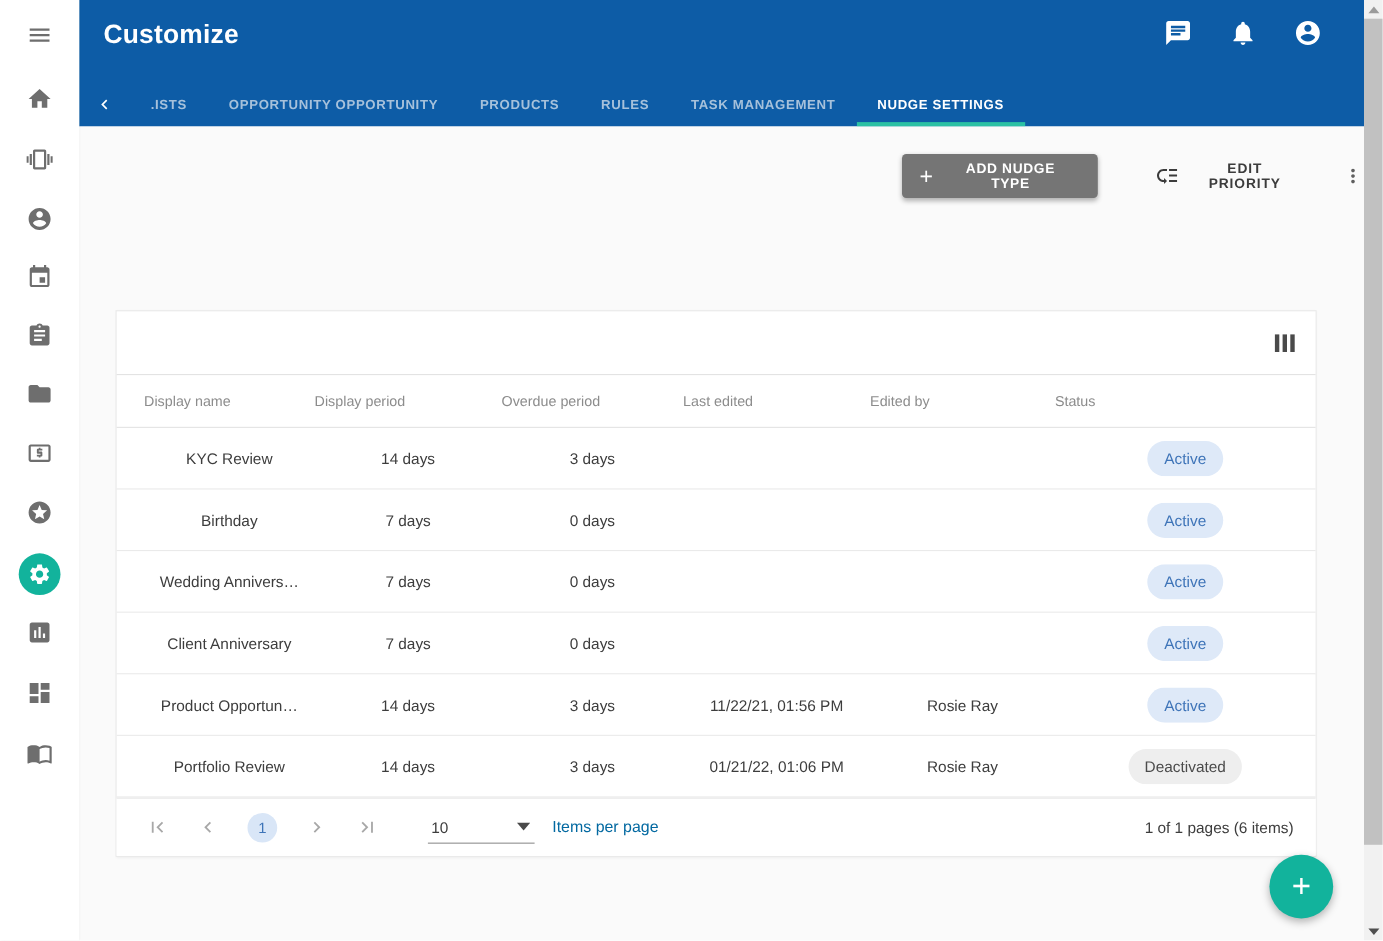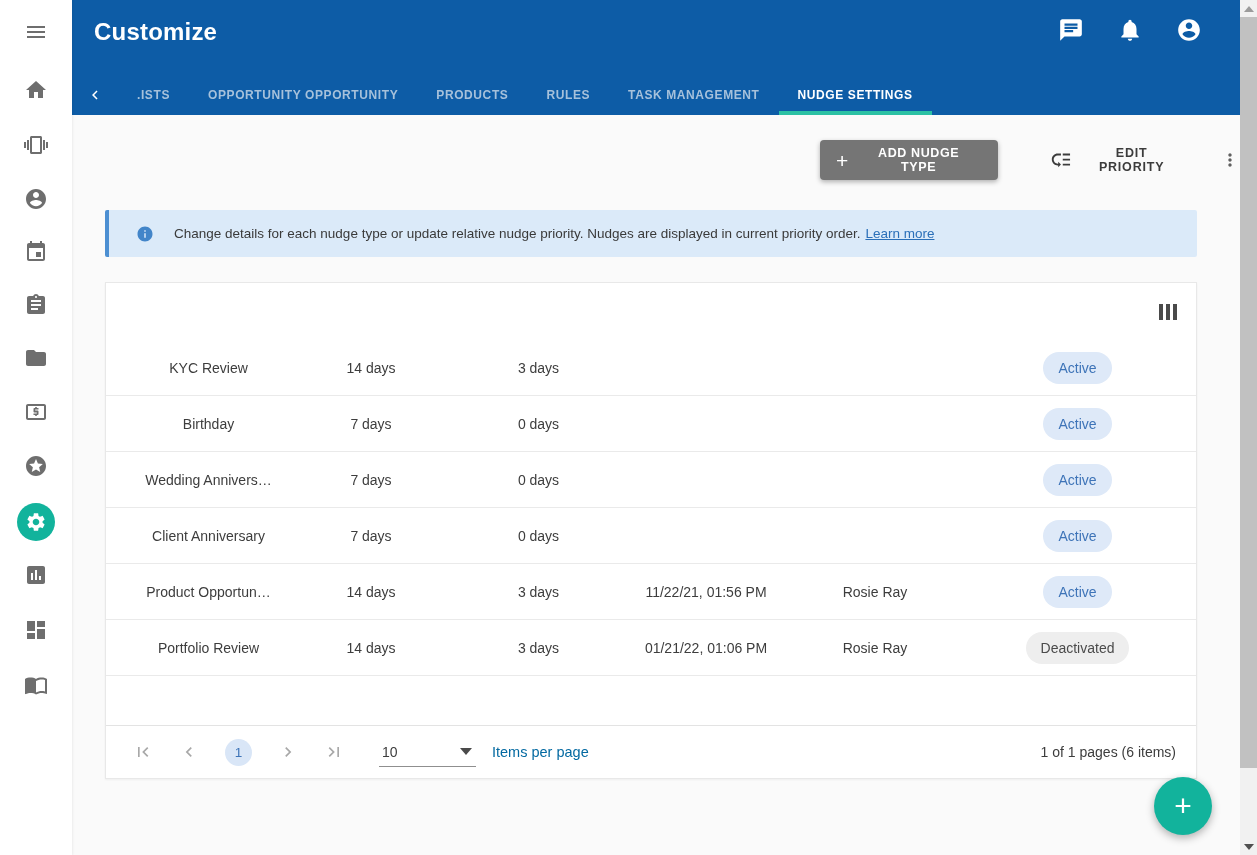--- a/index.html
+++ b/index.html
@@ -60,21 +60,21 @@
   .td { font-size:14px; color:#3D3D3D; white-space:nowrap; overflow:hidden; }
   .pill { display:inline-block; padding:8px 15px; border-radius:18px; font-size:14px; }
   .pill-active { background:#DEE9F8; color:#3E74B8; }
   .pill-deactivated { background:#EEEEEE; color:#4B4B4B; }
 
   .pagination { position:absolute; bottom:0; left:0; width:100%; height:53px; display:flex; align-items:center; border-top:1px solid #E3E3E3; background:#FFFFFF; }
   .pg-nav { display:flex; align-items:center; gap:26px; margin-left:27px; }
   .pg-btn { width:20px; height:20px; background:none; border:none; cursor:pointer; }
   .pg-btn svg { width:20px; height:20px; fill:#A8A8A8; }
   .pg-page { width:27px; height:27px; border-radius:50%; background:#D9E6F7; color:#3E74B8; font-size:13.5px; display:flex; align-items:center; justify-content:center; cursor:pointer; border:none; }
-  .pg-select { margin-left:35px; width:97px; border-bottom:1px solid #8F8F8F; height:30px; display:flex; align-items:center; justify-content:space-between; cursor:pointer; padding:0 4px 0 3px; }
+  .pg-select { margin-left:45px; width:97px; border-bottom:1px solid #8F8F8F; height:30px; display:flex; align-items:center; justify-content:space-between; cursor:pointer; padding:0 4px 0 3px; }
   .pg-select .val { font-size:14px; color:#3D3D3D; }
   .pg-select .arr { width:0; height:0; border-left:6px solid transparent; border-right:6px solid transparent; border-top:7px solid #4A4A4A; }
   .pg-label { margin-left:16px; font-size:14.5px; color:#0369a1; }
   .pg-summary { margin-left:auto; margin-right:20px; font-size:14px; color:#3D3D3D; }
 
   .fab { position:absolute; left:1082px; top:662px; width:58px; height:58px; border-radius:50%; background:var(--teal); border:none; cursor:pointer; color:#FFFFFF; font-size:30px; font-weight:300; box-shadow:0 3px 8px rgba(0,0,0,.3); line-height:54px; }
 
   
   .scrollbar { position:absolute; right:0; top:0; width:17px; height:855px; background:#F1F1F1; z-index:40; }
   .sb-up, .sb-down { position:absolute; left:0; width:17px; height:17px; display:flex; align-items:center; justify-content:center; cursor:pointer; }
@@ -201,38 +201,37 @@
           </svg>
         <span>EDIT PRIORITY</span>
       </button>
       <button class="btn-kebab">
         <svg viewBox="0 0 24 24">
             <path d="M12 8c1.1 0 2-.9 2-2s-.9-2-2-2-2 .9-2 2 .9 2 2 2zm0 2c-1.1 0-2 .9-2 2s.9 2 2 2 2-.9 2-2-.9-2-2-2zm0 6c-1.1 0-2 .9-2 2s.9 2 2 2 2-.9 2-2-.9-2-2-2z"></path>
           </svg>
       </button>
     </div>
 
-    <div class="banner">
-      <span class="info">
-        <svg viewBox="0 0 24 24">
-            <path d="M12 2C6.48 2 2 6.48 2 12s4.48 10 10 10 10-4.48 10-10S17.52 2 12 2zm1 15h-2v-6h2v6zm0-8h-2V7h2v2z"></path>
-          </svg>
-      </span>
-      <span class="btext">Change details for each nudge type or update relative nudge priority. Nudges are displayed in current priority order.</span>
-      <a>Learn more</a>
-    </div>
 
     <div class="card">
       <div class="card-toolbar">
         <button class="col-chooser" title="">
           <i></i>
             <i></i>
             <i></i>
         </button>
       </div>
+      <div class="thead" id="thead">
+          <div class="th">Display name</div>
+          <div class="th">Display period</div>
+          <div class="th">Overdue period</div>
+          <div class="th">Last edited</div>
+          <div class="th">Edited by</div>
+          <div class="th">Status</div>
+        </div>
       <div id="tbody">
           <div class="tr">
             <div class="td">KYC Review</div>
             <div class="td">14 days</div>
             <div class="td">3 days</div>
             <div class="td"></div>
             <div class="td"></div>
             <div class="td"><span class="pill pill-active">Active</span></div>
           </div>
           <div class="tr">

